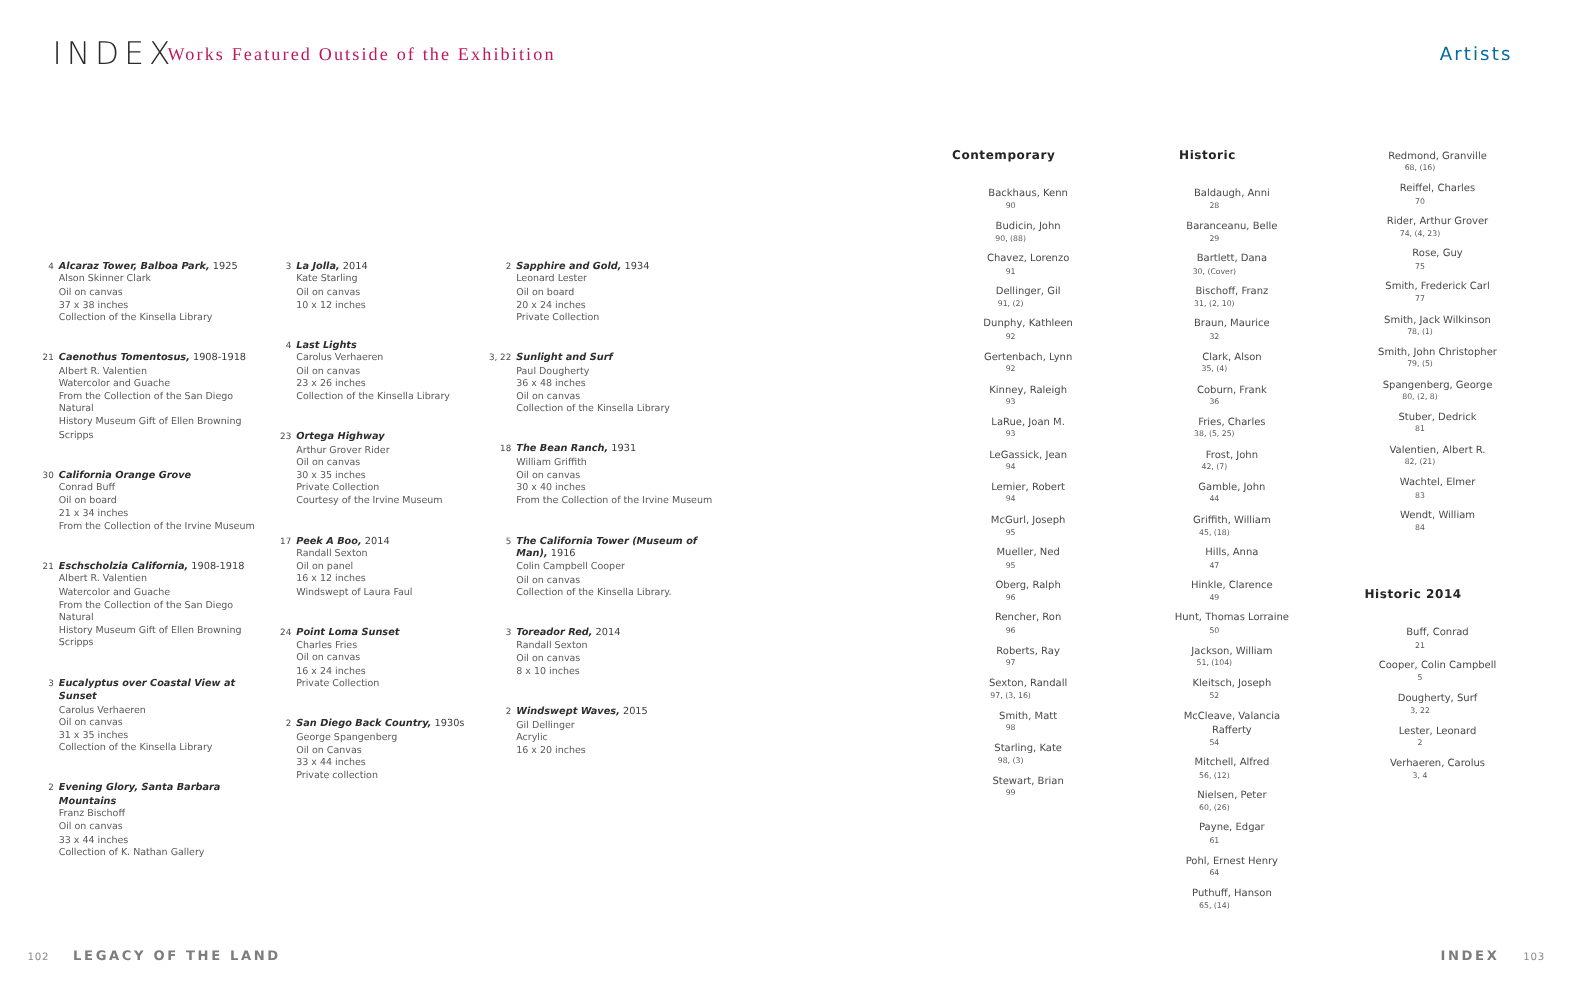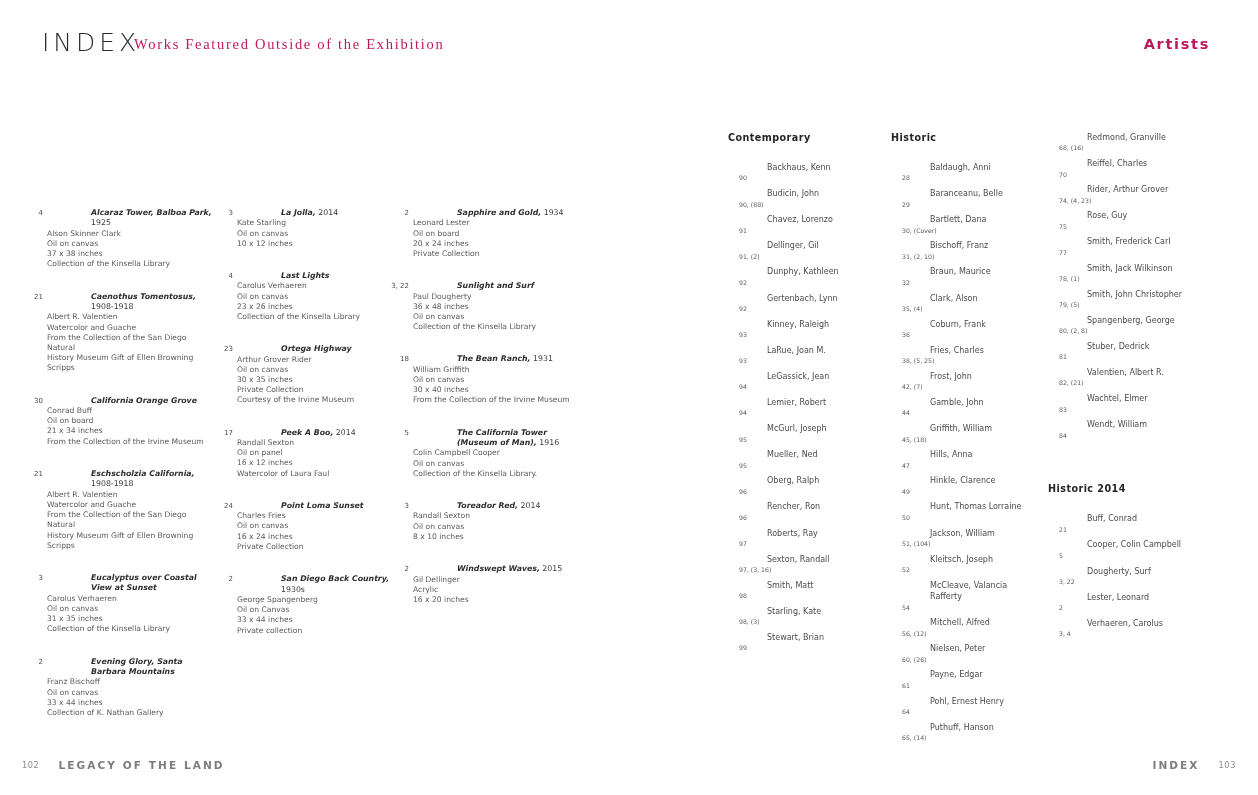--- a/index.html
+++ b/index.html
@@ -43,22 +43,22 @@
     color: #be185d;
     line-height: 20px;
     font-family: Liberation Serif, serif;
   }
   #header-right {
     position: absolute;
     right: 48px;
     top: 6px;
     font-size: 14.5px;
     letter-spacing: 1.7px;
-    font-weight: 700;
-    color: #be185d;
+    font-weight: 400;
+    color: #0369a1;
     line-height: 20px;
   }
 
   
   #works-area {
     position: absolute;
     left: 25px;
     top: 208px;
     width: 600px;
   }
@@ -89,21 +89,20 @@
     line-height: 10.2px;
     color: #4a4a4a;
   }
   .work-entry .wtitle {
     font-style: italic;
     font-weight: bold;
     font-size: 7.8px;
     color: #2e2e2e;
     display: block;
     line-height: 10.4px;
-    margin-left: 44px;
   }
   .work-entry .wtitle .wyear {
     font-style: normal;
     font-weight: normal;
     color: #3a3a3a;
   }
   .work-entry .wline {
     display: block;
     color: #5a5a5a;
     line-height: 10.2px;
@@ -111,21 +110,22 @@
 
   
   #artists-area {
     position: absolute;
     top: 116px;
     left: 728px;
     width: 500px;
   }
   .artist-col {
     position: absolute;
-    top: 16px;
+    top: 3px;
+    text-align: center;
   }
   #artist-col-0 { left: 0px;   width: 150px; }
   #artist-col-1 { left: 163px; width: 150px; }
   #artist-col-2 { left: 320px; width: 165px; }
 
   .artist-group { margin-bottom: 2px; }
   .artist-group-title {
     font-size: 9.6px;
     font-weight: bold;
     letter-spacing: 0.45px;
@@ -263,21 +263,21 @@
         <span class="wline">30 x 35 inches</span>
         <span class="wline">Private Collection</span>
         <span class="wline">Courtesy of the Irvine Museum</span>
       </div>
       <div class="work-entry">
         <span class="wnum">17</span>
         <span class="wtitle">Peek A Boo,<span class="wyear"> 2014</span></span>
         <span class="wline">Randall Sexton</span>
         <span class="wline">Oil on panel</span>
         <span class="wline">16 x 12 inches</span>
-        <span class="wline">Watercolor of Laura Faul</span>
+        <span class="wline">Windswept of Laura Faul</span>
       </div>
       <div class="work-entry">
         <span class="wnum">24</span>
         <span class="wtitle">Point Loma Sunset</span>
         <span class="wline">Charles Fries</span>
         <span class="wline">Oil on canvas</span>
         <span class="wline">16 x 24 inches</span>
         <span class="wline">Private Collection</span>
       </div>
       <div class="work-entry">

